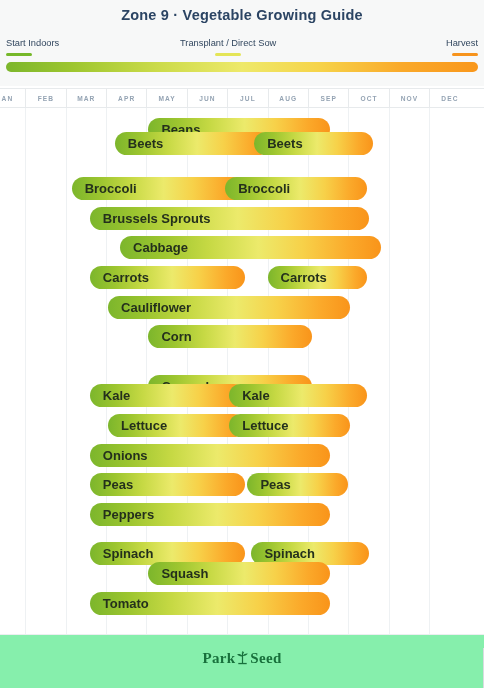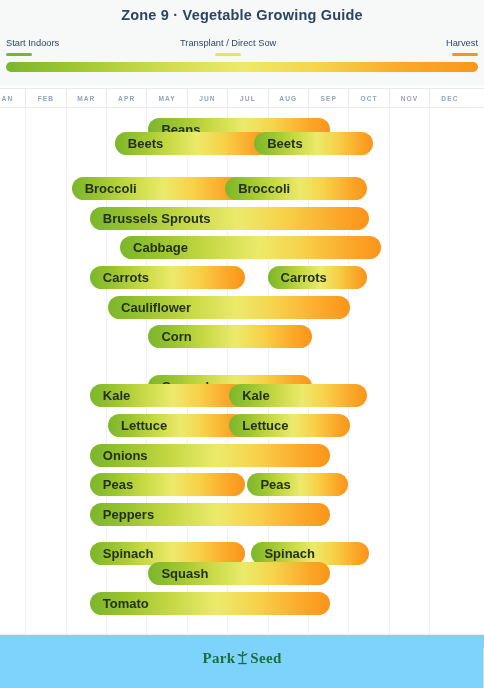--- a/index.html
+++ b/index.html
@@ -178,21 +178,21 @@
     font-family: "Liberation Sans", sans-serif;
   }
 
   
   .footer {
     position: absolute;
     left: 0;
     top: 634px;
     width: 484px;
     height: 54px;
-    background: #7dd3fc;
+    background: #86efac;
     border-top: 1px solid #eceef0;
     box-sizing: border-box;
   }
   .logo {
     position: absolute;
     left: 0;
     top: 15px;
     width: 484px;
     text-align: center;
     font-family: "Liberation Serif", serif;

